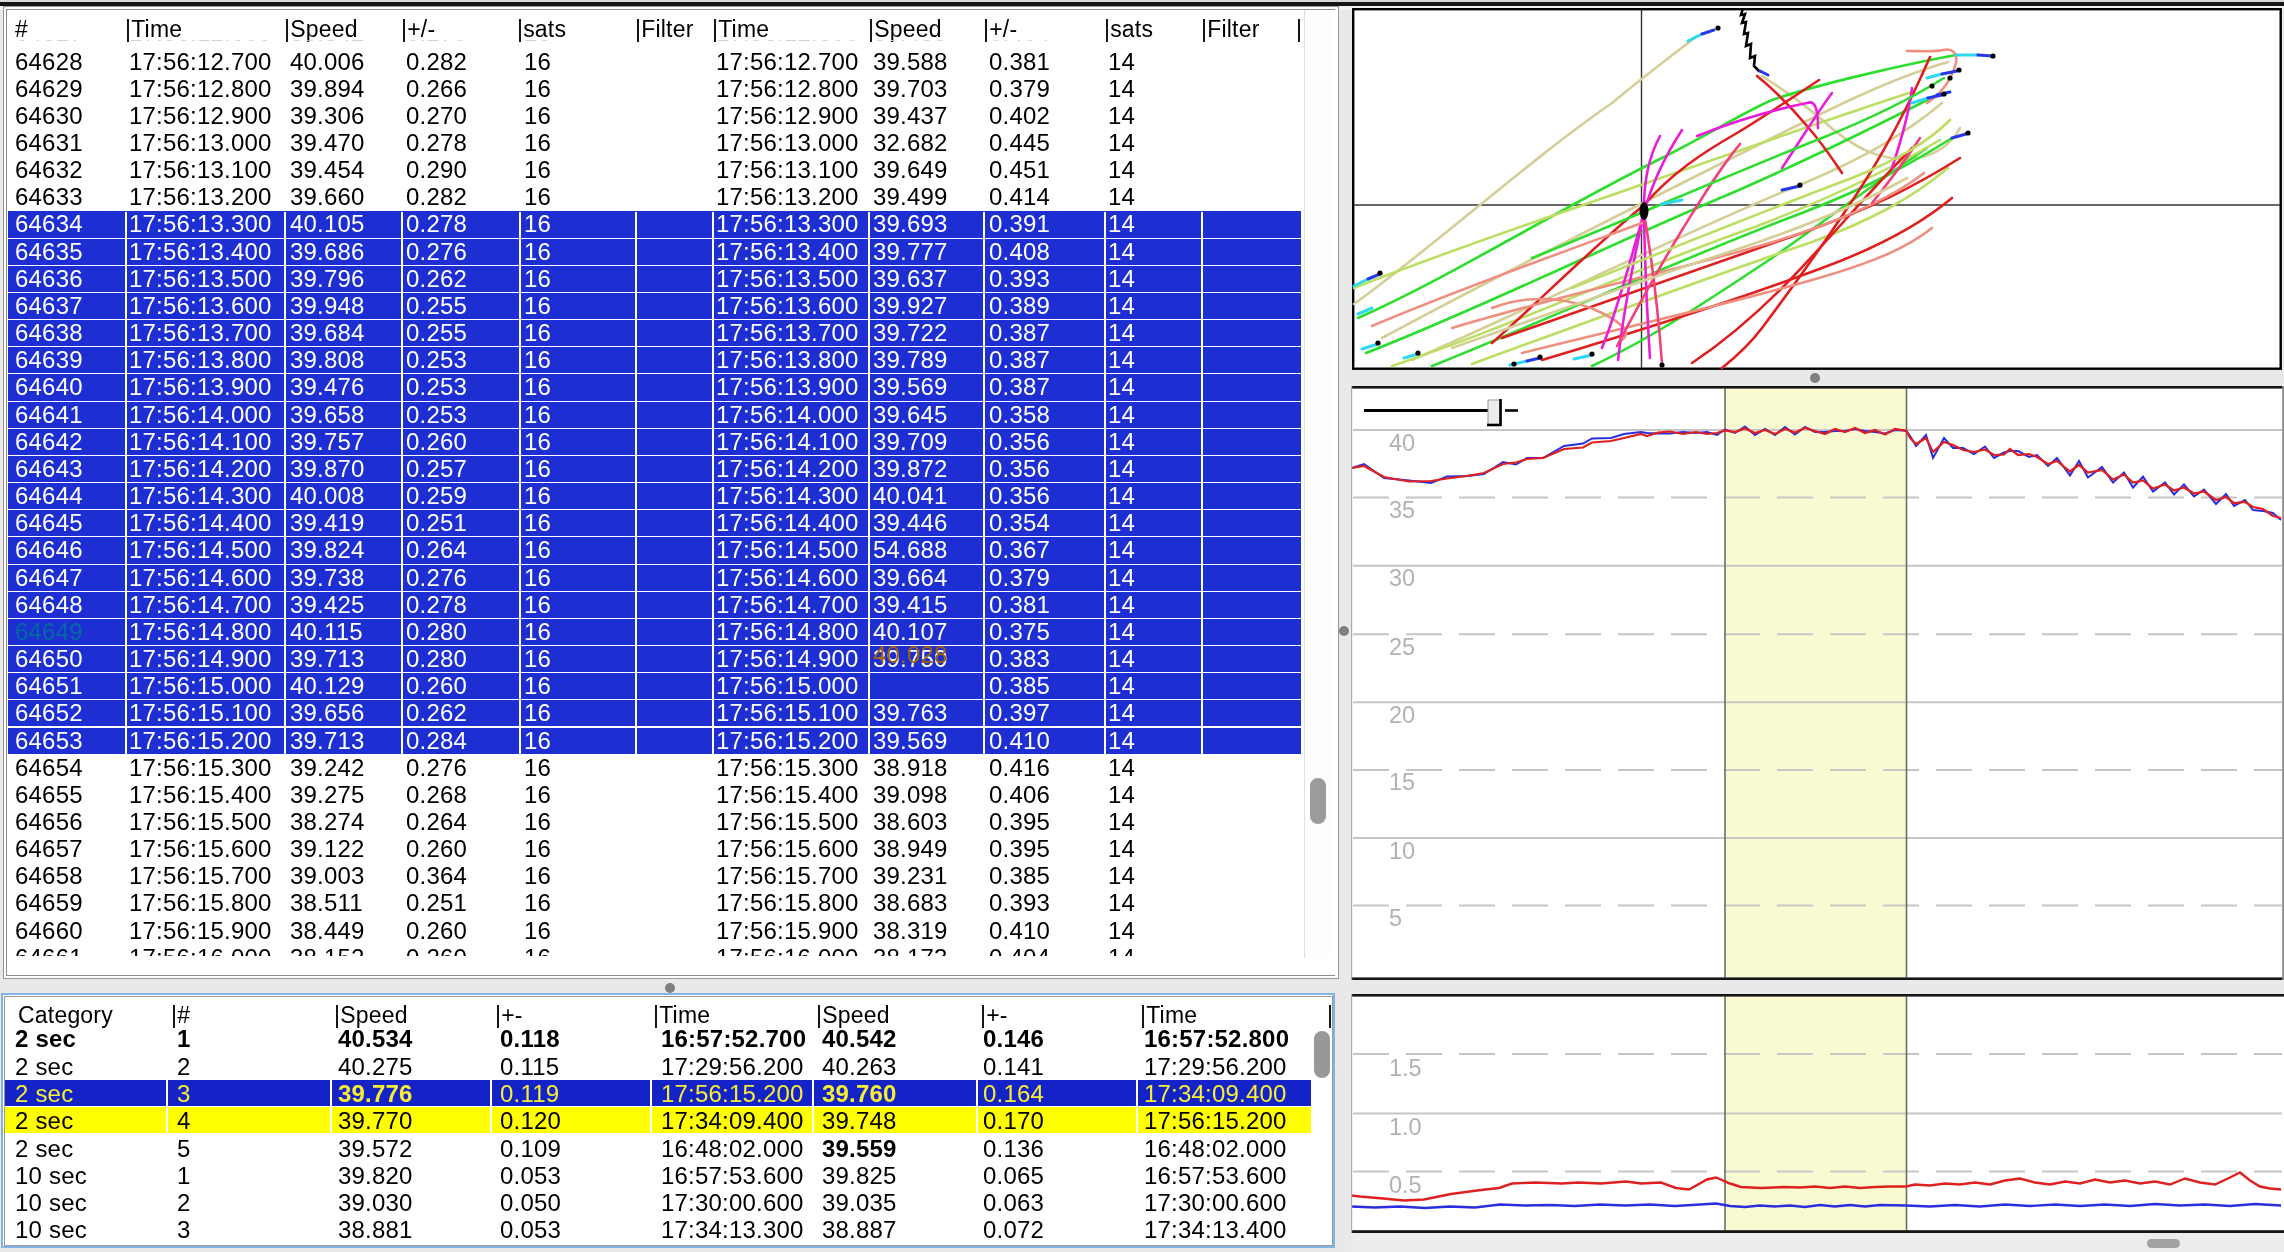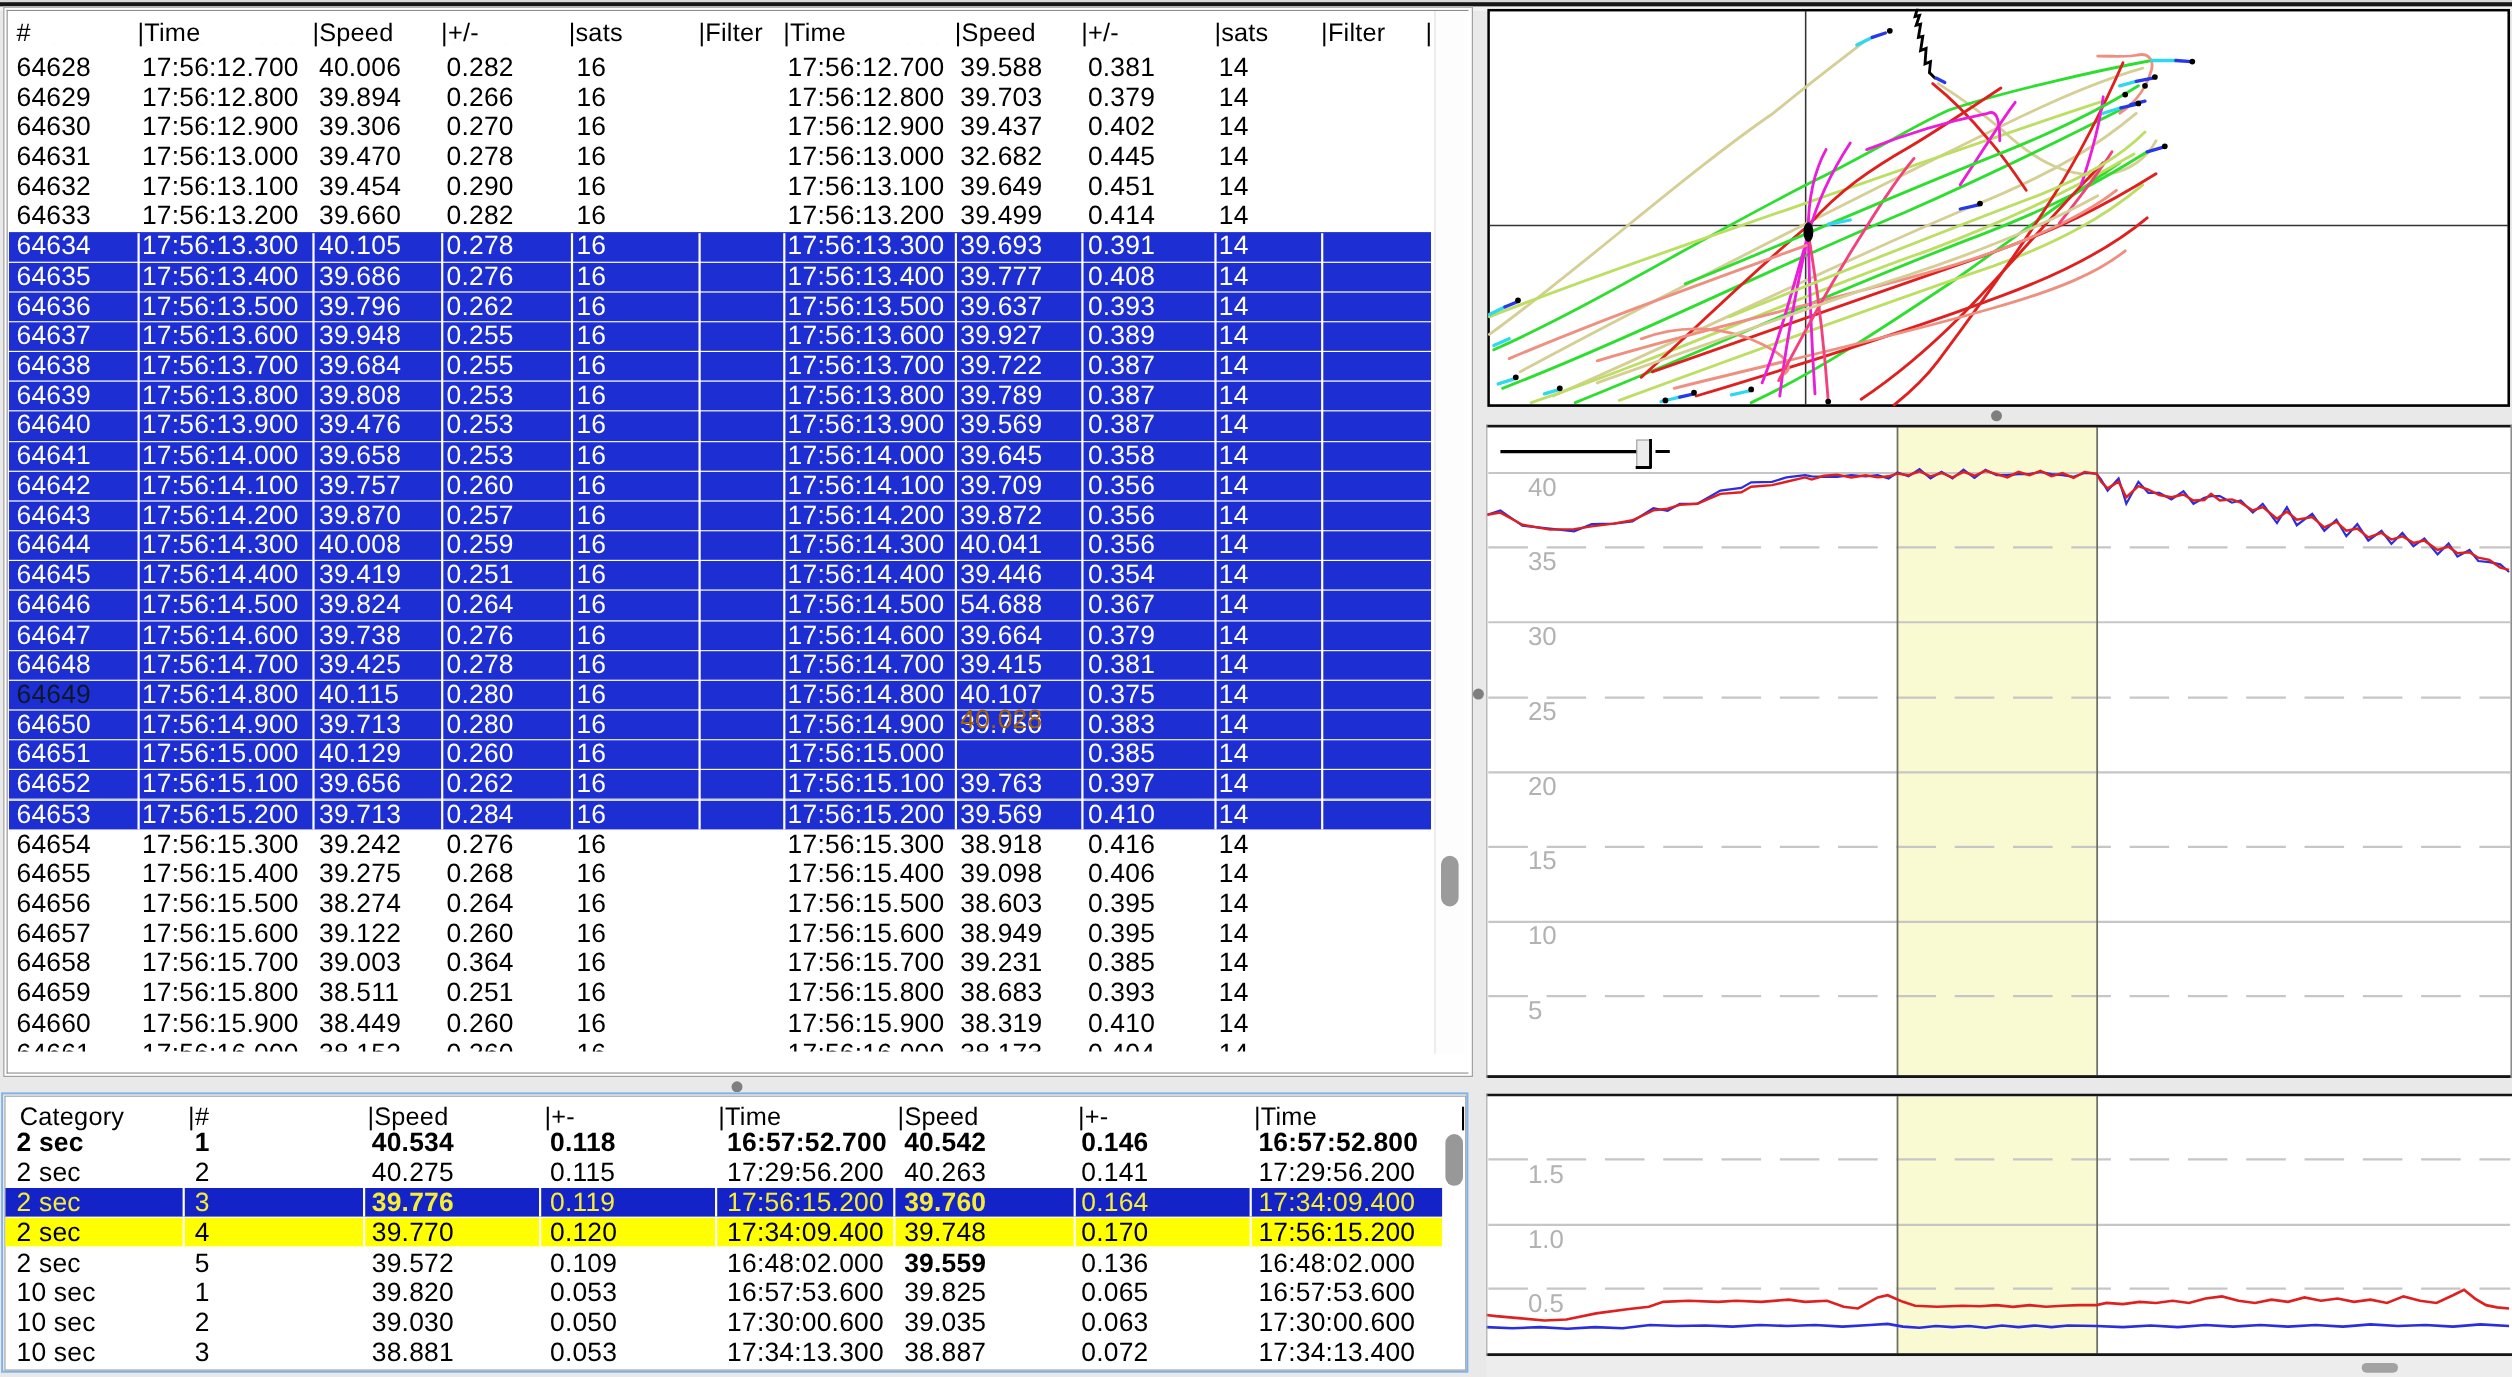--- a/index.html
+++ b/index.html
@@ -232,21 +232,21 @@
 <div class="cell" style="left:7px;top:543.20px;color:#fff">64648</div>
 <div class="cell" style="left:121px;top:543.20px;color:#fff">17:56:14.700</div>
 <div class="cell" style="left:282px;top:543.20px;color:#fff">39.425</div>
 <div class="cell" style="left:398px;top:543.20px;color:#fff">0.278</div>
 <div class="cell" style="left:516px;top:543.20px;color:#fff">16</div>
 <div class="cell" style="left:708px;top:543.20px;color:#fff">17:56:14.700</div>
 <div class="cell" style="left:865px;top:543.20px;color:#fff">39.415</div>
 <div class="cell" style="left:981px;top:543.20px;color:#fff">0.381</div>
 <div class="cell" style="left:1100px;top:543.20px;color:#fff">14</div>
 <div class="abs" style="left:0;top:570.36px;width:1293px;height:27.16px;background:#1d2fd2;border-top:1.6px solid #fff;box-sizing:border-box"></div>
-<div class="cell" style="left:7px;top:570.36px;color:#0f172a">64649</div>
+<div class="cell" style="left:7px;top:570.36px;color:#0369a1">64649</div>
 <div class="cell" style="left:121px;top:570.36px;color:#fff">17:56:14.800</div>
 <div class="cell" style="left:282px;top:570.36px;color:#fff">40.115</div>
 <div class="cell" style="left:398px;top:570.36px;color:#fff">0.280</div>
 <div class="cell" style="left:516px;top:570.36px;color:#fff">16</div>
 <div class="cell" style="left:708px;top:570.36px;color:#fff">17:56:14.800</div>
 <div class="cell" style="left:865px;top:570.36px;color:#fff">40.107</div>
 <div class="cell" style="left:981px;top:570.36px;color:#fff">0.375</div>
 <div class="cell" style="left:1100px;top:570.36px;color:#fff">14</div>
 <div class="abs" style="left:0;top:597.52px;width:1293px;height:27.16px;background:#1d2fd2;border-top:1.6px solid #fff;box-sizing:border-box"></div>
 <div class="cell" style="left:7px;top:597.52px;color:#fff">64650</div>

